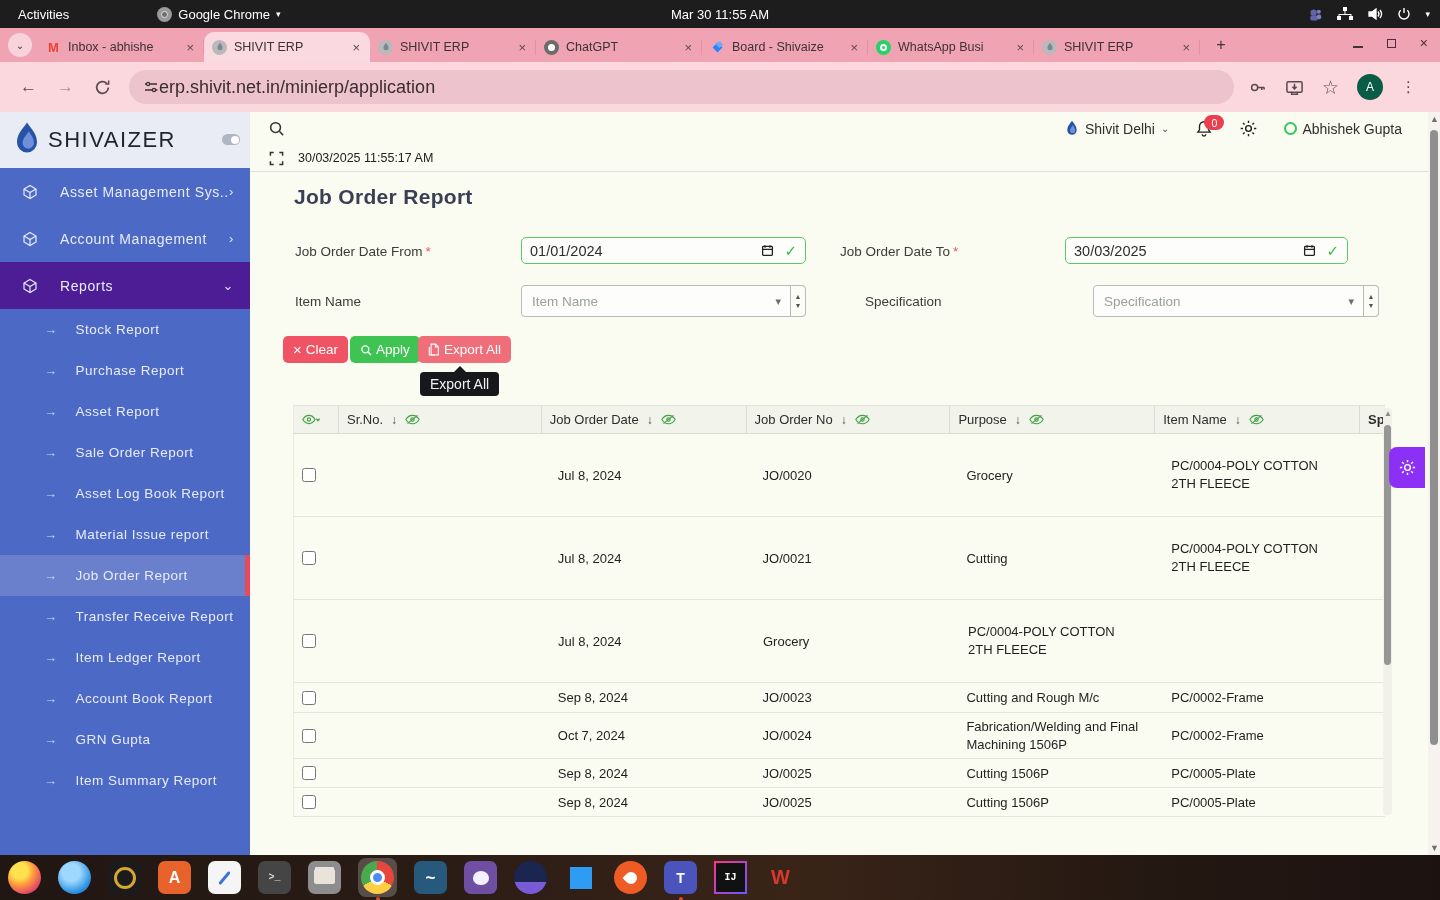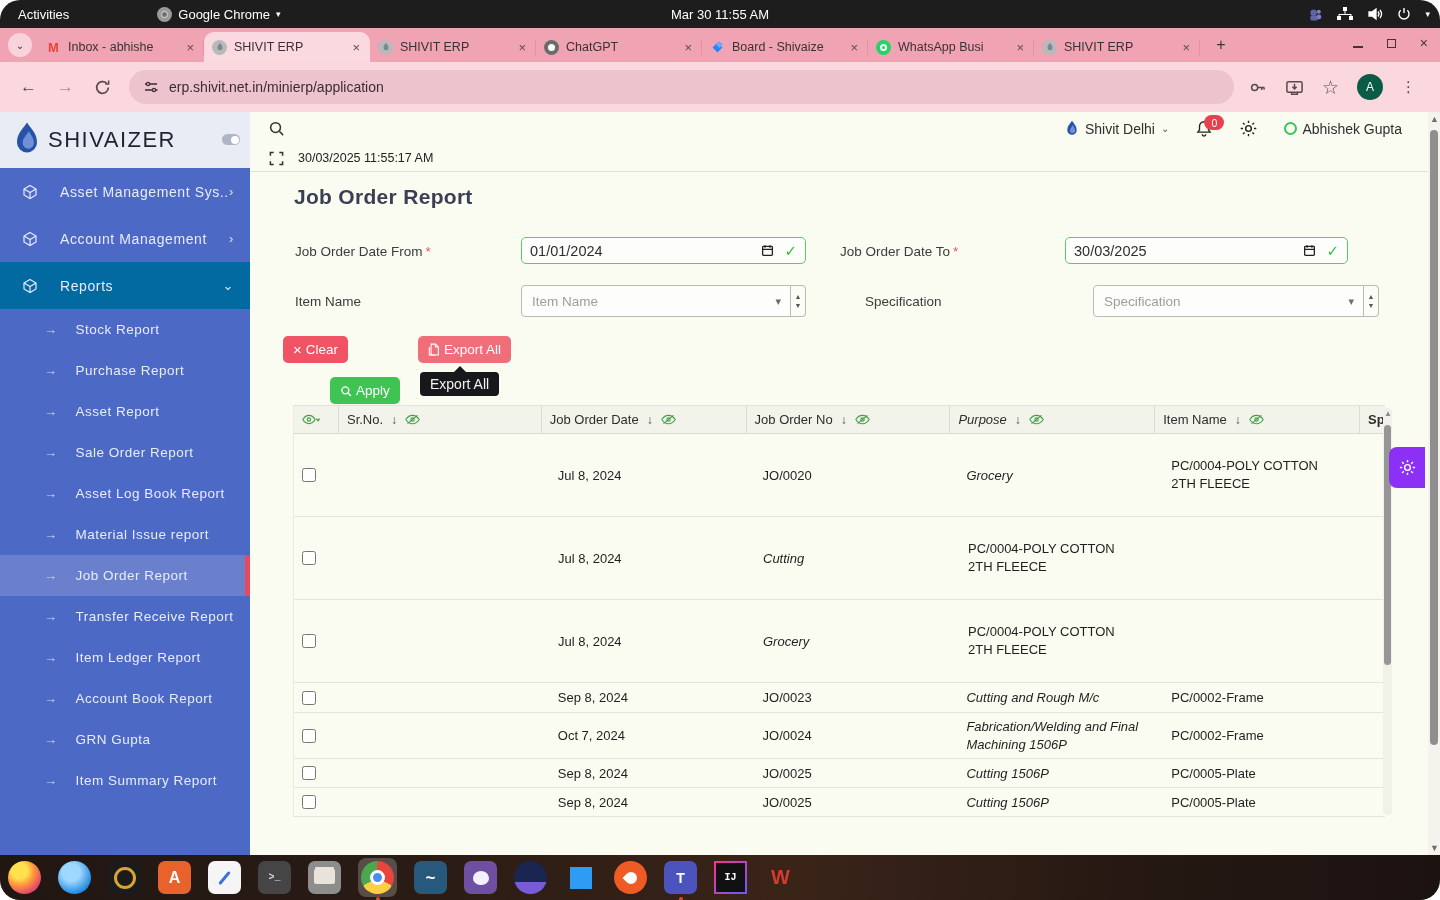--- a/index.html
+++ b/index.html
@@ -1,18 +1,18 @@
 <!DOCTYPE html>
 <html><head>
 <meta charset="utf-8">
 <style>
   * { margin:0; padding:0; box-sizing:border-box; }
   html,body { width:1440px; height:900px; overflow:hidden; }
   body { font-family:"Liberation Sans","DejaVu Sans",sans-serif; }
-  .screen { position:relative; width:1440px; height:900px; background:#fafbf1; overflow:hidden;border-radius:20px; }
+  .screen { position:relative; width:1440px; height:900px; background:#fafbf1; overflow:hidden; }
 
   
   .sysbar { position:absolute; top:0; left:0; width:1440px; height:28px; background:#1d1d1d; color:#fff;
             display:flex; align-items:center; font-size:13px; }
   .sysbar .activities { padding:0 18px; }
   .sysbar .appmenu { display:flex; align-items:center; gap:6px; margin-left:70px; }
   .chrome-ball { width:15px; height:15px; border-radius:50%;
      background: conic-gradient(#e8453c 0 120deg,#ffce44 120deg 240deg,#4aa94e 240deg 360deg); position:relative; }
   .chrome-ball::after { content:""; position:absolute; inset:4px; background:#4c8bf5; border-radius:50%; border:1.5px solid #fff; }
   .chrome-ball.gray { background:#9a9a9a; } .chrome-ball.gray::after{ background:#6f6f6f; border-color:#dcdcdc;}
@@ -41,36 +41,36 @@
   .winctl { position:absolute; right:12px; top:8px; display:flex; gap:24px; color:#42333a; align-items:center;}
   .wc-min { width:10px; height:1.6px; background:#42333a; margin-top:8px;}
   .wc-restore { width:9px; height:9px; border:1.6px solid #42333a; }
   .wc-close { font-size:14px; line-height:1;}
 
   
   .toolbar { position:absolute; top:62px; left:0; width:1440px; height:50px; background:#fbd7de; display:flex; align-items:center; }
   .navbtn { color:#584a4f; font-size:17px; margin-left:20px; }
   .navbtn.fwd { color:#b08e97; }
   .omnibox { margin-left:18px; width:1105px; height:34px; border-radius:17px; background:#edc4ce; display:flex; align-items:center; padding:0 14px; }
-  .omnibox .url { font-size:14px; color:#3a2d32; margin-left:10px; }
+  .omnibox .url { font-size:18px; color:#3a2d32; margin-left:0; }
   .toolbar .rightico { display:flex; align-items:center; gap:18px; margin-left:14px; color:#584a4f;}
   .avatar { width:26px; height:26px; border-radius:50%; background:#0b5c46; color:#fff; font-size:12px; display:flex; align-items:center; justify-content:center; }
   .kebab { color:#584a4f; font-size:15px; letter-spacing:0; }
 
   
   .sidebar { position:absolute; top:112px; left:0; width:250px; height:743px; background:#4c69c5; }
   .brand { height:56px; background:#e9ecf5; display:flex; align-items:center; padding:0 12px; position:relative;}
   .brand .bname { font-size:22px; letter-spacing:1.5px; color:#1d2430; font-weight:500; margin-left:6px;}
   .brand .toggle { position:absolute; right:10px; top:22px; width:18px; height:11px; border-radius:6px; background:#aeb6c6; }
   .brand .toggle::after{content:""; position:absolute; right:1.5px; top:1.5px; width:8px; height:8px; background:#fff; border-radius:50%;}
   .navitem { height:47px; display:flex; align-items:center; color:#e8ecfa; font-size:14px; letter-spacing:.6px; padding:0 16px 0 22px; }
   .navitem svg { margin-right:22px; }
   .navitem .nlabel { flex:1; white-space:nowrap; overflow:hidden; }
   .navitem .chev { font-size:13px; color:#dfe5f6; }
-  .navitem.open { background:#0369a1; }
+  .navitem.open { background:#4c1d95; }
   .subnav { }
   .subitem { height:41px; display:flex; align-items:center; gap:18px; padding-left:44px; color:#e8ecfa; font-size:13.5px; letter-spacing:.5px; position:relative;}
   .subitem .sarrow { font-size:13px; color:#cfd8f0; }
   .subitem.sel { background:#6a80cc; }
   .subitem.sel::after { content:""; position:absolute; right:0; top:0; width:5px; height:100%; background:#e8495c; }
 
   
   .apptop { position:absolute; top:112px; left:250px; width:1178px; height:33px; background:#fafbf1; display:flex; align-items:center; }
   .apptop .searchic { margin-left:18px; color:#3a3a3a;}
   .apptop .right { position:absolute; right:26px; display:flex; align-items:center; gap:26px; }
@@ -112,21 +112,21 @@
   .tooltip .tarrow { position:absolute; top:-6px; left:50%; transform:translateX(-50%); width:0; height:0;
                      border-left:7px solid transparent; border-right:7px solid transparent; border-bottom:7px solid #17181c; }
 
   
   .tbl { position:absolute; left:43px; top:233px; width:1092px; border-top:1px solid #e2e2d8; border-left:1px solid #eceadf; }
   .thead { display:flex; height:28px; background:#f2f3ea; border-bottom:1px solid #d9d9cf; }
   .th { display:flex; align-items:center; gap:8px; font-size:13px; color:#2d2d2d; padding:0 8px; border-right:1px solid #dcdcd2; }
   .th .sort { color:#4a4a4a; font-size:12px; }
   .trow { display:flex; border-bottom:1px solid #e4e4da; background:#fafbf1; }
   .td { display:flex; align-items:center; font-size:13px; color:#1f1f1f; padding:0 8px 0 16px; }
-  .c0{width:45px;} .c1{width:203px;} .c2{width:205px;} .c3{width:204px;} .c4{width:205px;font-style:italic;} .c5{width:205px;} .c6{width:25px; border-right:none;font-weight:bold;}
+  .c0{width:45px;} .c1{width:203px;} .c2{width:205px;} .c3{width:204px;} .c4{width:205px;} .c5{width:205px;} .c6{width:25px; border-right:none;font-weight:bold;}
   .td.c0 { padding-left:8px; }
   .wrapcell { line-height:18px; max-width:172px; }
   .cb { width:14px; height:14px; accent-color:#4c69c5; }
 
   .pagefooter { position:absolute; left:0; top:652px; width:1178px; text-align:center; font-size:13px; color:#b9bab3; }
   .pagefooter .flink { color:#4f7ae0; }
 
   
   .inner-sb { position:absolute; left:1383px; top:408px; width:9px; height:407px; background:#f1f1ea; border-radius:4px; }
   .inner-sb .sbup { position:absolute; top:1px; left:1px; color:#8a8a8a; font-size:8px; }
@@ -468,21 +468,21 @@
       <span class="spinner">
           <span>▲</span>
           <span>▼</span>
         </span>
     </div>
 
     <div class="btn btn-clear" style="left:33px; top:164px;">
       <span style="font-size:15px;">×</span>
       <span>Clear</span>
     </div>
-    <div class="btn btn-apply" style="left:80px; top:164px;margin-top:41px;">
+    <div class="btn btn-apply" style="left:100px; top:164px;">
       <svg width="12" height="12" viewBox="0 0 18 18" fill="none" stroke="#fff" stroke-width="2">
           <circle cx="8" cy="8" r="5.2"></circle>
           <path d="M12 12l4.5 4.5"></path>
         </svg>
       <span>Apply</span>
     </div>
     <div class="btn btn-export" style="left:168px; top:164px;">
       <svg width="12" height="13" viewBox="0 0 16 18" fill="none" stroke="#fff" stroke-width="1.5">
           <path d="M4 1.5h6l4 4v11H4z"></path>
           <path d="M10 1.5v4h4"></path>
@@ -567,20 +567,21 @@
             <span class="wrapcell">PC/0004-POLY COTTON 2TH FLEECE</span>
           </div>
         <div class="td c6"></div>
       </div>
       <div class="trow" style="height:83px;">
         <div class="td c0">
             <input type="checkbox" class="cb" style="">
           </div>
         <div class="td c1"></div>
         <div class="td c2">Jul 8, 2024</div>
+        <div class="td c3">JO/0021</div>
         <div class="td c4">Cutting</div>
         <div class="td c5">
             <span class="wrapcell">PC/0004-POLY COTTON 2TH FLEECE</span>
           </div>
         <div class="td c6"></div>
       </div>
       <div class="trow" style="height:83px;">
         <div class="td c0">
             <input type="checkbox" class="cb" style="">
           </div>

